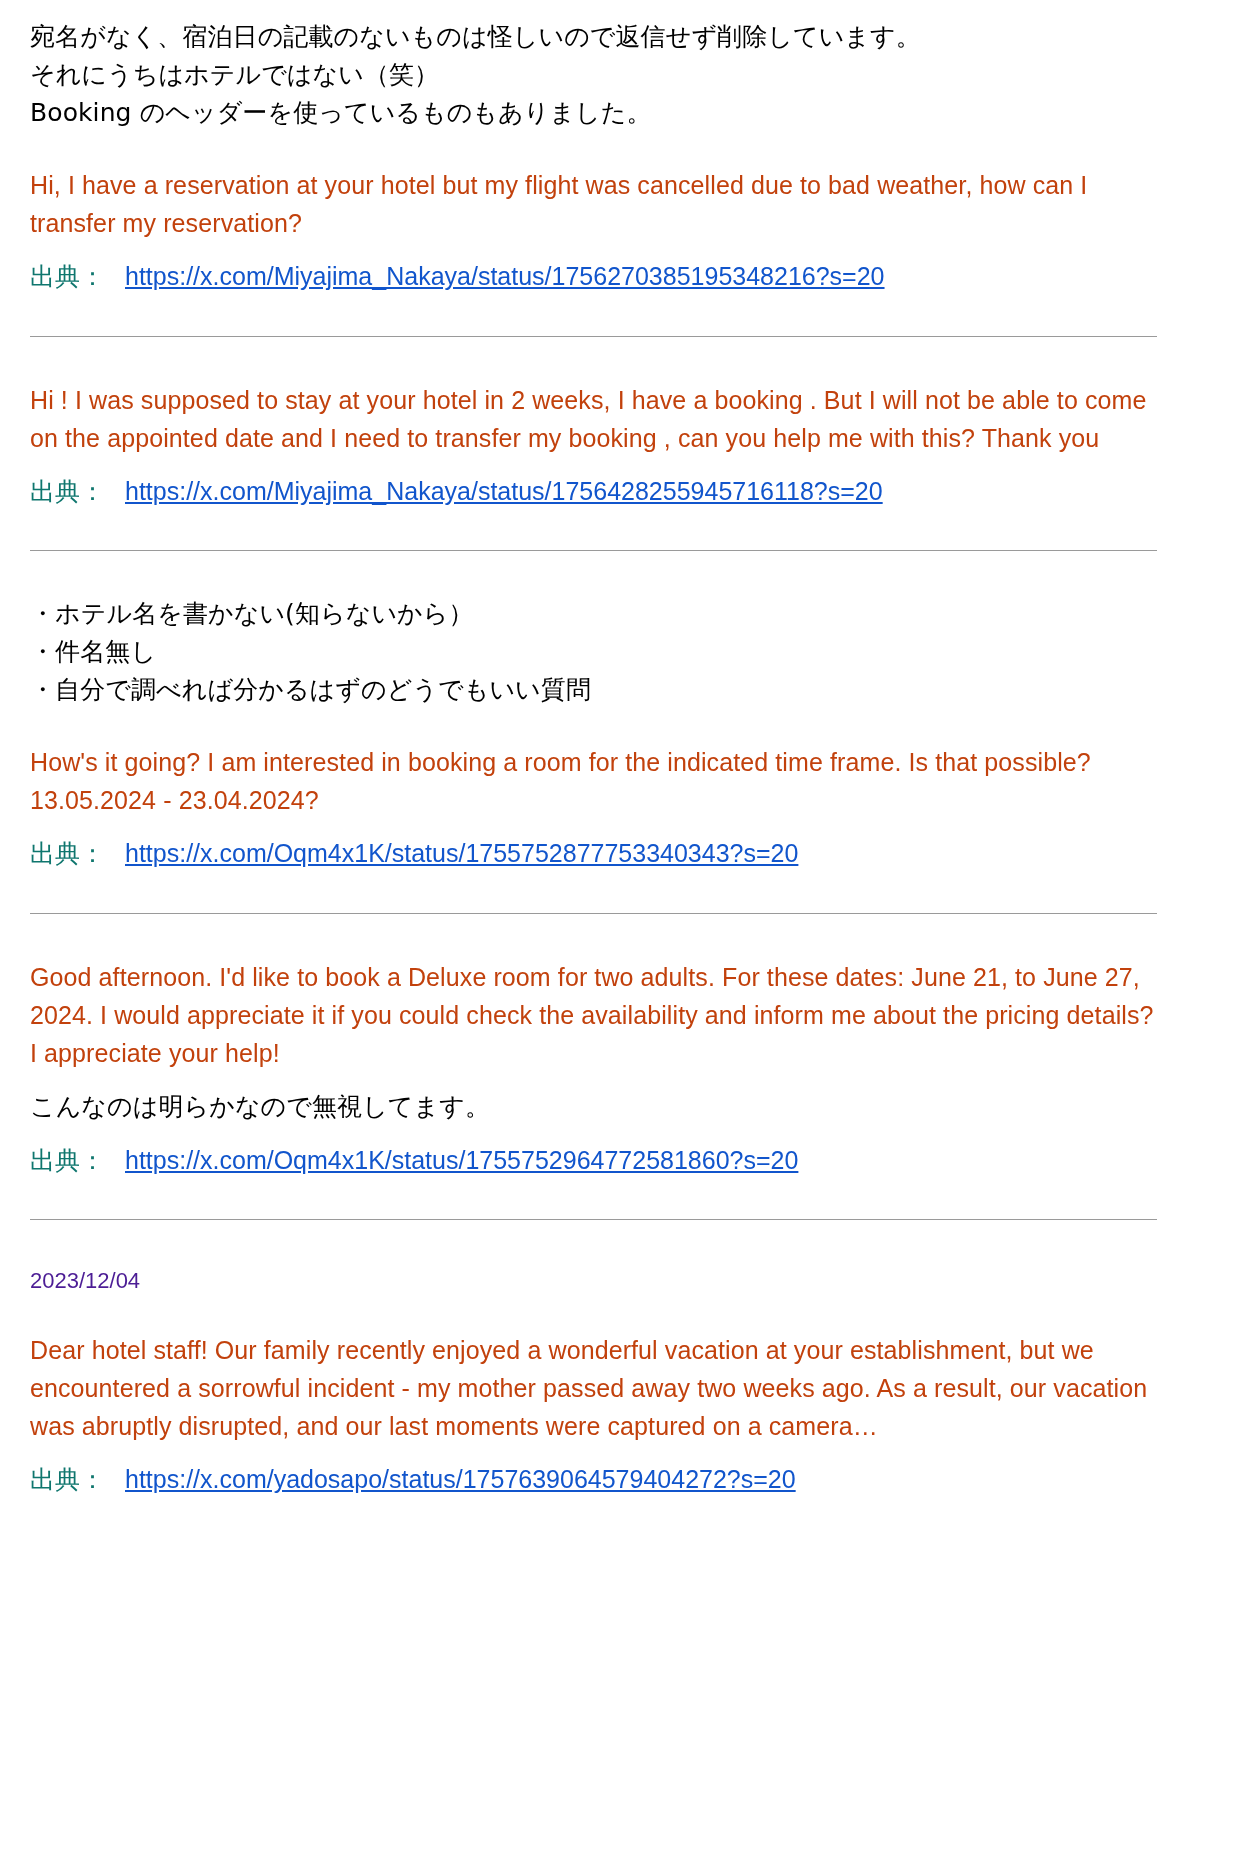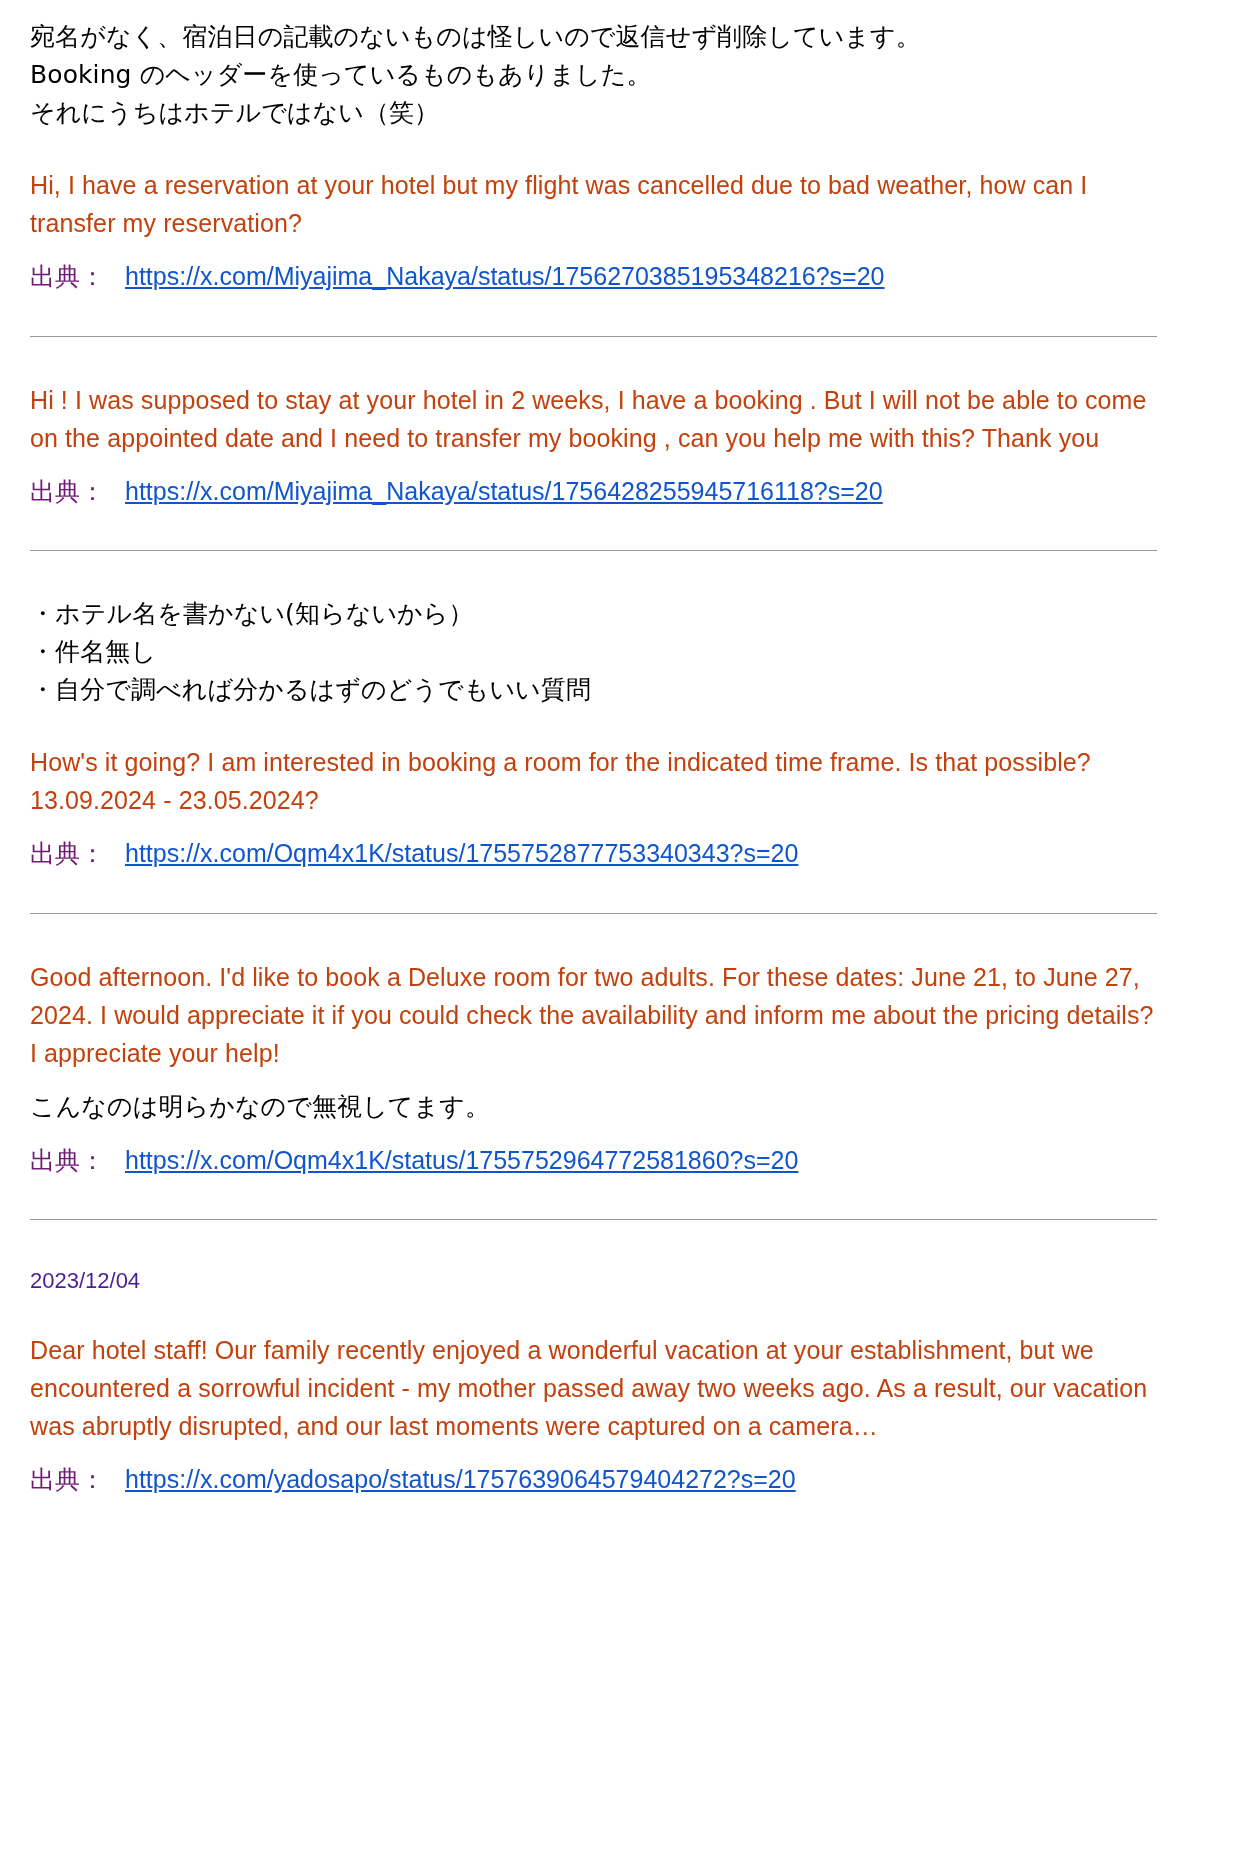--- a/index.html
+++ b/index.html
@@ -33,21 +33,21 @@
   }
   .block-gap-sm { height: 16px; }
   .block-gap { height: 34px; }
   .source-line {
     font-size: 25px;
     line-height: 1.5;
     color: #000000;
     white-space: nowrap;
   }
   .source-label {
-    color: #701a75;
+    color: #0f766e;
     margin-top: 24px;
   }
   .source-link {
     color: #1155cc;
     text-decoration: underline;
     cursor: pointer;
     margin-left: 20px;
   }
   hr.sep {
     border: none;
@@ -62,22 +62,22 @@
   }
   .jp { font-family: "DejaVu Sans", "Liberation Sans", sans-serif; }
 </style>
 </head>
 <body>
 
 <div class="page">
 
   <div>
     <div class="para black jp">宛名がなく、宿泊日の記載のないものは怪しいので返信せず削除しています。</div>
+    <div class="para black jp">それにうちはホテルではない（笑）</div>
     <div class="para black jp">Booking のヘッダーを使っているものもありました。</div>
-    <div class="para black jp">それにうちはホテルではない（笑）</div>
   </div>
 
   <div class="block-gap"></div>
 
   <div>
     <div class="para red"><span>Hi, I have a reservation at your hotel but my flight was cancelled due to bad weather, how can I transfer my reservation?</span></div>
     <div class="block-gap-sm"></div>
     <div class="source-line">
       <span class="source-label jp">出典：</span><a class="source-link">https://x.com/Miyajima_Nakaya/status/1756270385195348216?s=20</a>
     </div>
@@ -93,21 +93,21 @@
     </div>
   </div>
 
   <hr class="sep">
 
   <div>
     <div class="para black jp">・ホテル名を書かない(知らないから）</div>
     <div class="para black jp">・件名無し</div>
     <div class="para black jp">・自分で調べれば分かるはずのどうでもいい質問</div>
     <div class="block-gap"></div>
-    <div class="para red"><span>How's it going? I am interested in booking a room for the indicated time frame. Is that possible? 13.09.2024 - 23.05.2024?</span></div>
+    <div class="para red"><span>How's it going? I am interested in booking a room for the indicated time frame. Is that possible? 13.05.2024 - 23.04.2024?</span></div>
     <div class="block-gap-sm"></div>
     <div class="source-line">
       <span class="source-label jp">出典：</span><a class="source-link">https://x.com/Oqm4x1K/status/1755752877753340343?s=20</a>
     </div>
   </div>
 
   <hr class="sep">
 
   <div>
     <div class="para red"><span>Good afternoon. I'd like to book a Deluxe room for two adults. For these dates: June 21, to June 27, 2024. I would appreciate it if you could check the availability and inform me about the pricing details? I appreciate your help!</span></div>

